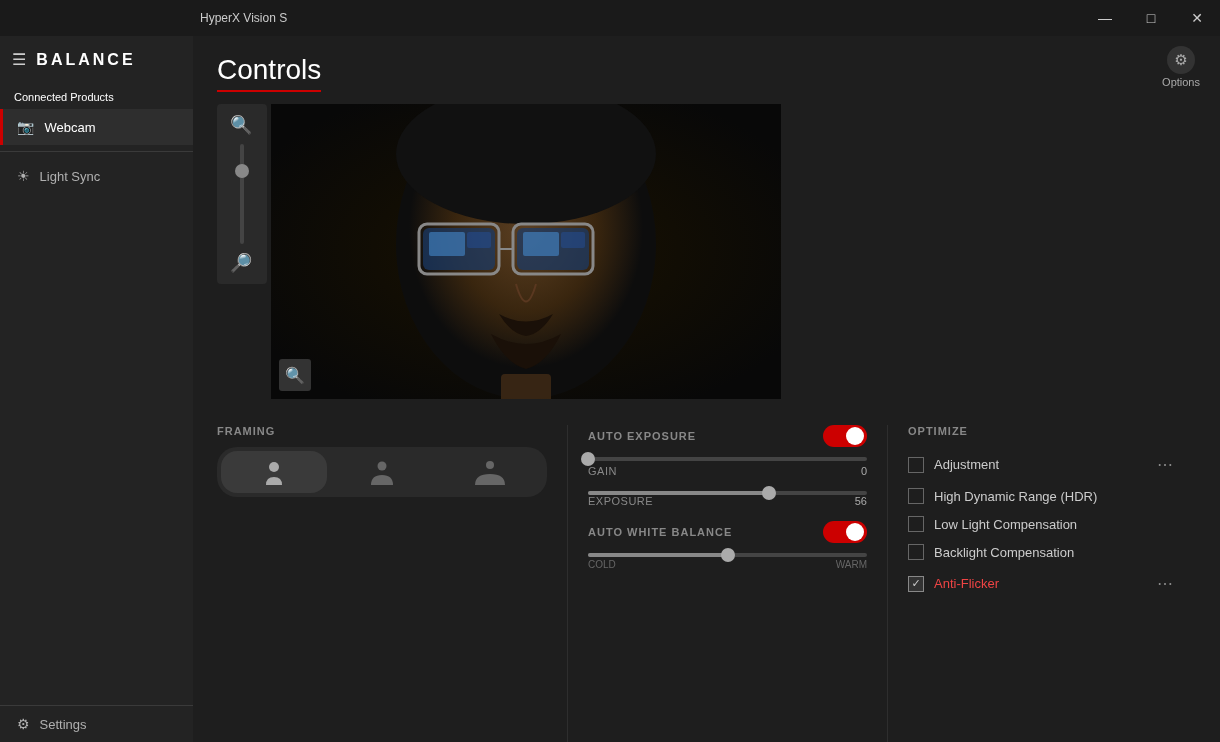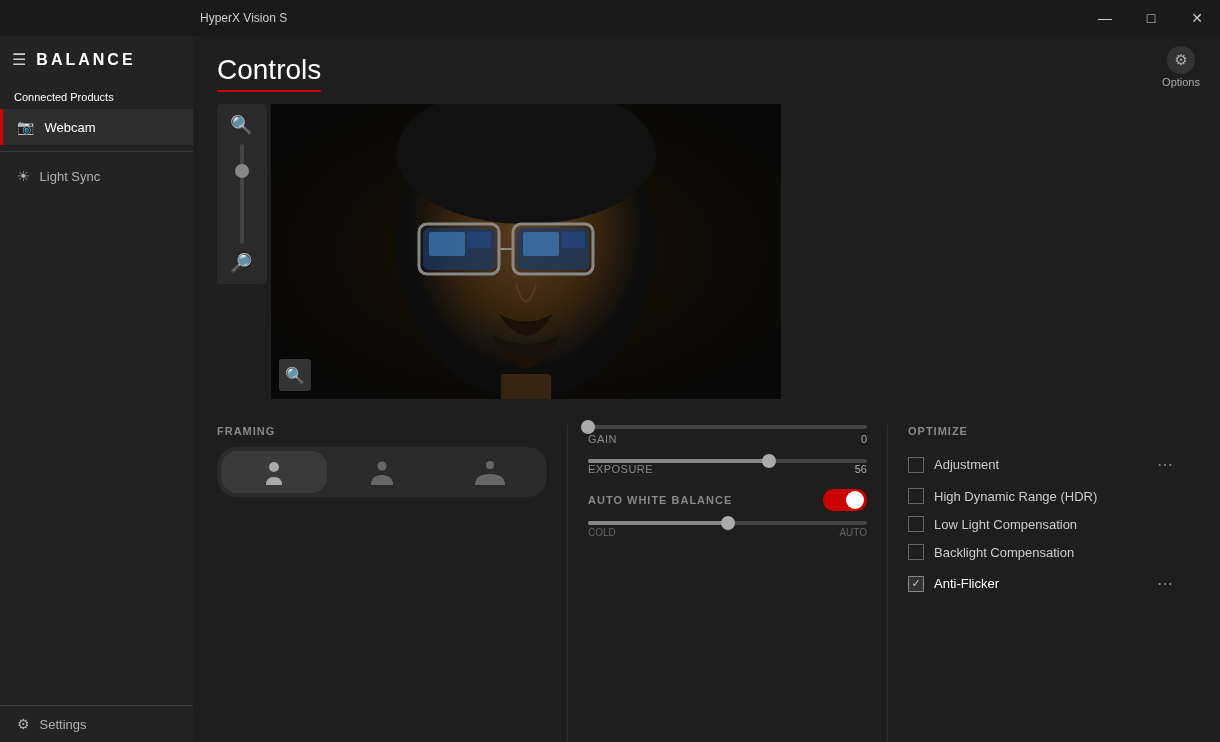--- a/index.html
+++ b/index.html
@@ -360,21 +360,21 @@
       align-items: center;
       padding: 6px 0;
       gap: 10px;
     }
     .optimize-item label {
       font-size: 13px;
       color: #ccc;
       flex: 1;
     }
     .optimize-item label.disabled {
-      color: #ffffff;
+      color: #ef4444;
     }
     .optimize-item .dots-btn {
       background: none;
       border: none;
       color: #888;
       cursor: pointer;
       font-size: 16px;
       padding: 2px 4px;
     }
     .checkbox {
@@ -557,20 +557,26 @@
                   <path d="M0 26 Q0 15 15 15 Q30 15 30 26Z" fill="#666"></path>
                 </svg>
               </div>
             </div>
 
             <div style="margin-top:20px;">
             </div>
           </div>
 
           <div class="control-panel">
+            <div class="toggle-row">
+              <span class="toggle-label">AUTO EXPOSURE</span>
+              <div class="toggle-switch on">
+                <div class="toggle-knob"></div>
+              </div>
+            </div>
 
             <div class="slider-container">
               <div class="slider-track">
                 <div class="slider-fill" style="width:0%;"></div>
                 <div class="slider-thumb" style="left:0%;"></div>
               </div>
               <div class="slider-row" style="margin-top:4px;">
                 <span class="slider-label">GAIN</span>
                 <span class="slider-value">0</span>
               </div>
@@ -594,21 +600,21 @@
                   <div class="toggle-knob"></div>
                 </div>
               </div>
               <div class="slider-container">
                 <div class="slider-track">
                   <div class="slider-fill" style="width:50%;"></div>
                   <div class="slider-thumb" style="left:50%;"></div>
                 </div>
                 <div class="slider-ends">
                   <span class="slider-end-label">COLD</span>
-                  <span class="slider-end-label">AUTO</span>
+                  <span class="slider-end-label">WARM</span>
                 </div>
               </div>
             </div>
           </div>
 
           <div class="control-panel">
             <div class="control-label">OPTIMIZE</div>
 
             <div class="optimize-item">
               <div class="checkbox"></div>

